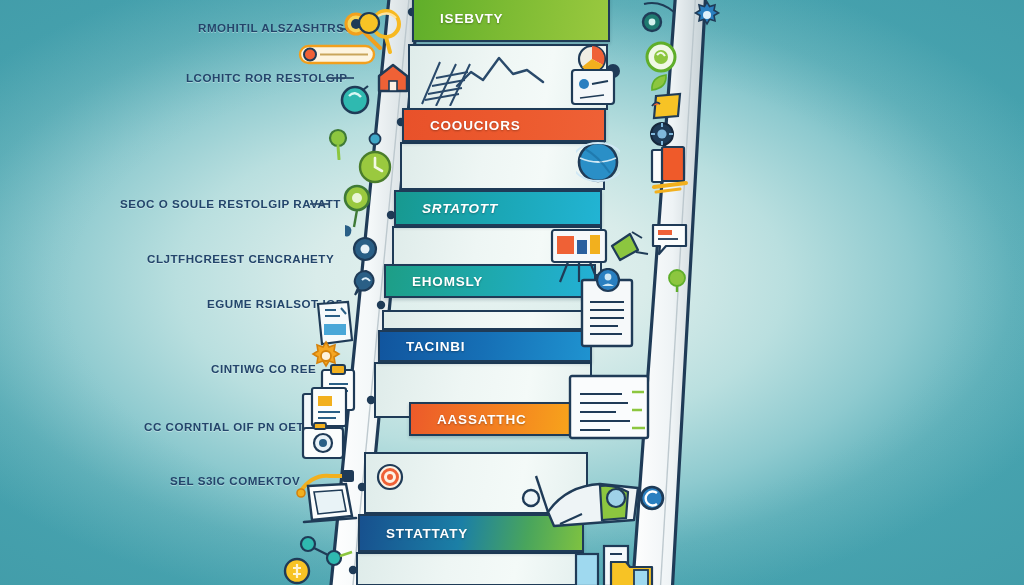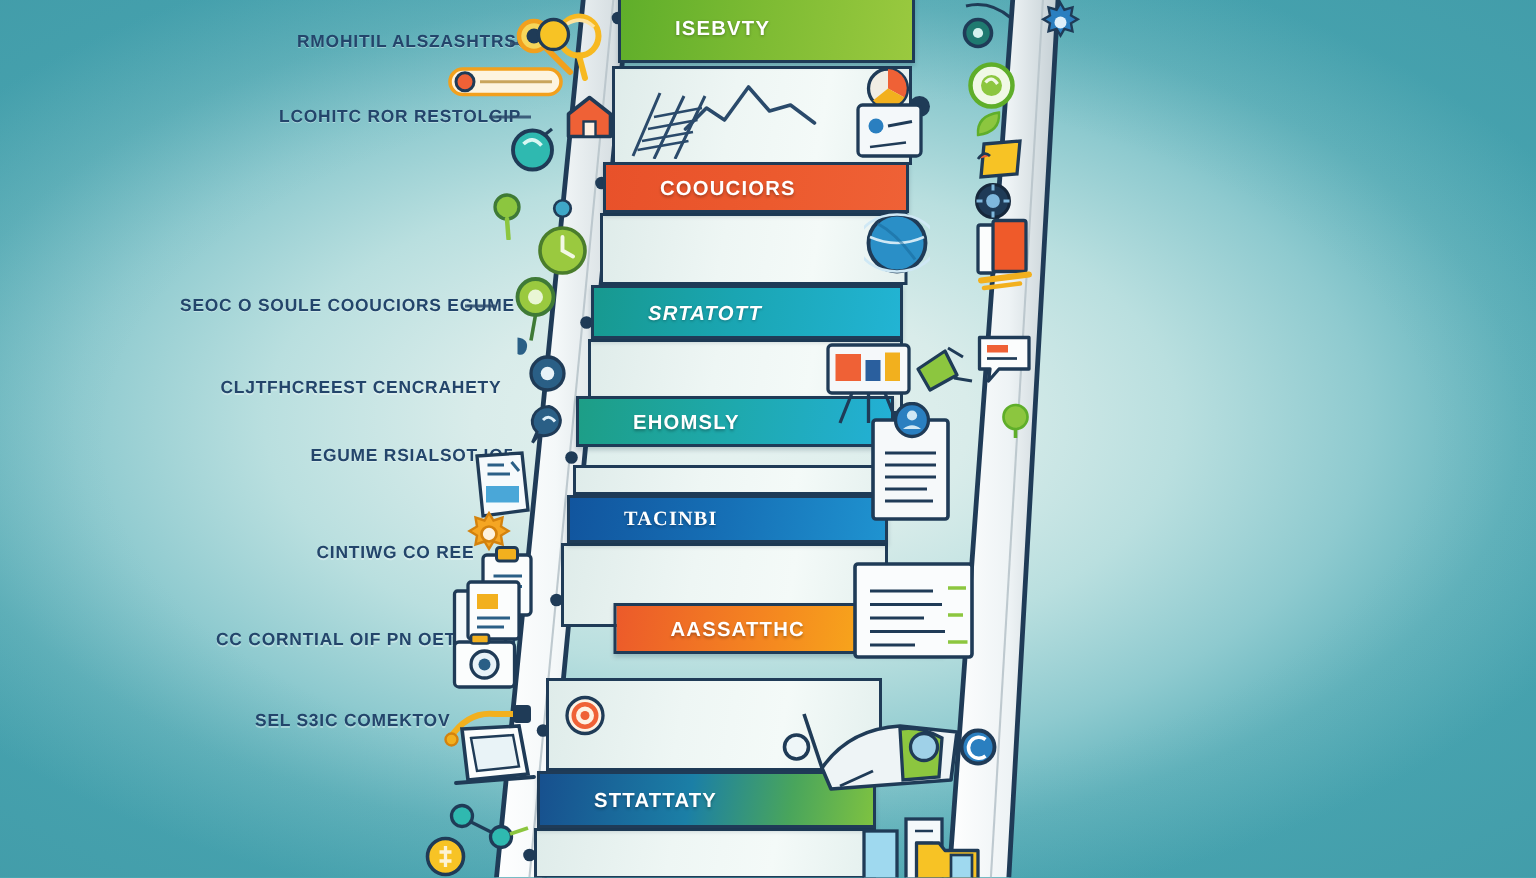--- a/index.html
+++ b/index.html
@@ -35,21 +35,21 @@
     box-sizing:border-box;
     box-shadow:0 2px 3px rgba(20,50,70,.22);
   }
   .bar .lbl{
     color:#ffffff;
     font-weight:bold;
     letter-spacing:.06em;
     font-size:13.5px;
     text-shadow:0 1px 2px rgba(0,0,0,.30);
     white-space:nowrap;
-    padding-left:36px;
+    padding-left:26px;
   }
 
   
   .step{
     position:absolute;
     border:2.2px solid #1f3b57;
     box-sizing:border-box;
     background:linear-gradient(100deg,#dfecea 0%,#eef6f4 40%,#f4faf8 70%,#e4f0ee 100%);
   }
 
@@ -133,21 +133,21 @@
   </div>
 
   <div class="bar" style="left:394px;top:190px;width:208px;height:36px;background:linear-gradient(100deg,#17998f 0%,#1aa5b2 45%,#22b4d4 100%);font-style:italic;">
     <span class="lbl">SRTATOTT</span>
   </div>
 
   <div class="bar" style="left:384px;top:264px;width:212px;height:34px;background:linear-gradient(100deg,#1d9e86 0%,#1ea9ae 50%,#23b0d6 100%);">
     <span class="lbl">EHOMSLY</span>
   </div>
 
-  <div class="bar" style="left:378px;top:330px;width:214px;height:32px;background:linear-gradient(100deg,#11559e 0%,#1670b6 50%,#1f93d0 100%);font-family:Liberation Serif, serif;">
+  <div class="bar" style="left:378px;top:330px;width:214px;height:32px;background:linear-gradient(100deg,#11559e 0%,#1670b6 50%,#1f93d0 100%);">
     <span class="lbl">TACINBI</span>
   </div>
 
   <div class="bar" style="left:368px;top:402px;width:220px;height:34px;background:linear-gradient(100deg,#ec5a2a 0%,#f58a1f 50%,#f9bf18 100%);margin-left:41px;">
     <span class="lbl">AASSATTHC</span>
   </div>
 
   <div class="bar" style="left:358px;top:514px;width:226px;height:38px;background:linear-gradient(100deg,#17508e 0%,#1b7fa6 45%,#49a55c 75%,#7ec241 100%);">
     <span class="lbl">STTATTATY</span>
   </div>
@@ -237,21 +237,21 @@
     <path d="M38 10 H50 M38 18 H50 M38 26 H46" stroke="#1f3b57" stroke-width="1.8"></path>
   </svg>
 
   
   <div class="note" style="left:198px;top:21px;">RMOHITIL ALSZASHTRSC</div>
   <div class="leader" style="left:340px;top:28px;width:22px;"></div>
 
   <div class="note" style="left:186px;top:71px;">LCOHITC ROR RESTOLGIP</div>
   <div class="leader" style="left:326px;top:77px;width:28px;"></div>
 
-  <div class="note" style="left:120px;top:197px;">SEOC O SOULE  COOUCIORS EGUME</div>
+  <div class="note" style="left:120px;top:197px;">SEOC O SOULE  RESTOLGIP RAVATT</div>
   <div class="leader" style="left:310px;top:203px;width:20px;"></div>
 
   <div class="note" style="left:147px;top:252px;">CLJTFHCREEST CENCRAHETY</div>
 
   <div class="note" style="left:207px;top:297px;">EGUME RSIALSOT   IO5</div>
 
   <div class="note" style="left:211px;top:362px;">CINTIWG CO REE</div>
 
   <div class="note" style="left:144px;top:420px;">CC CORNTIAL OIF PN OETREANT</div>
 

